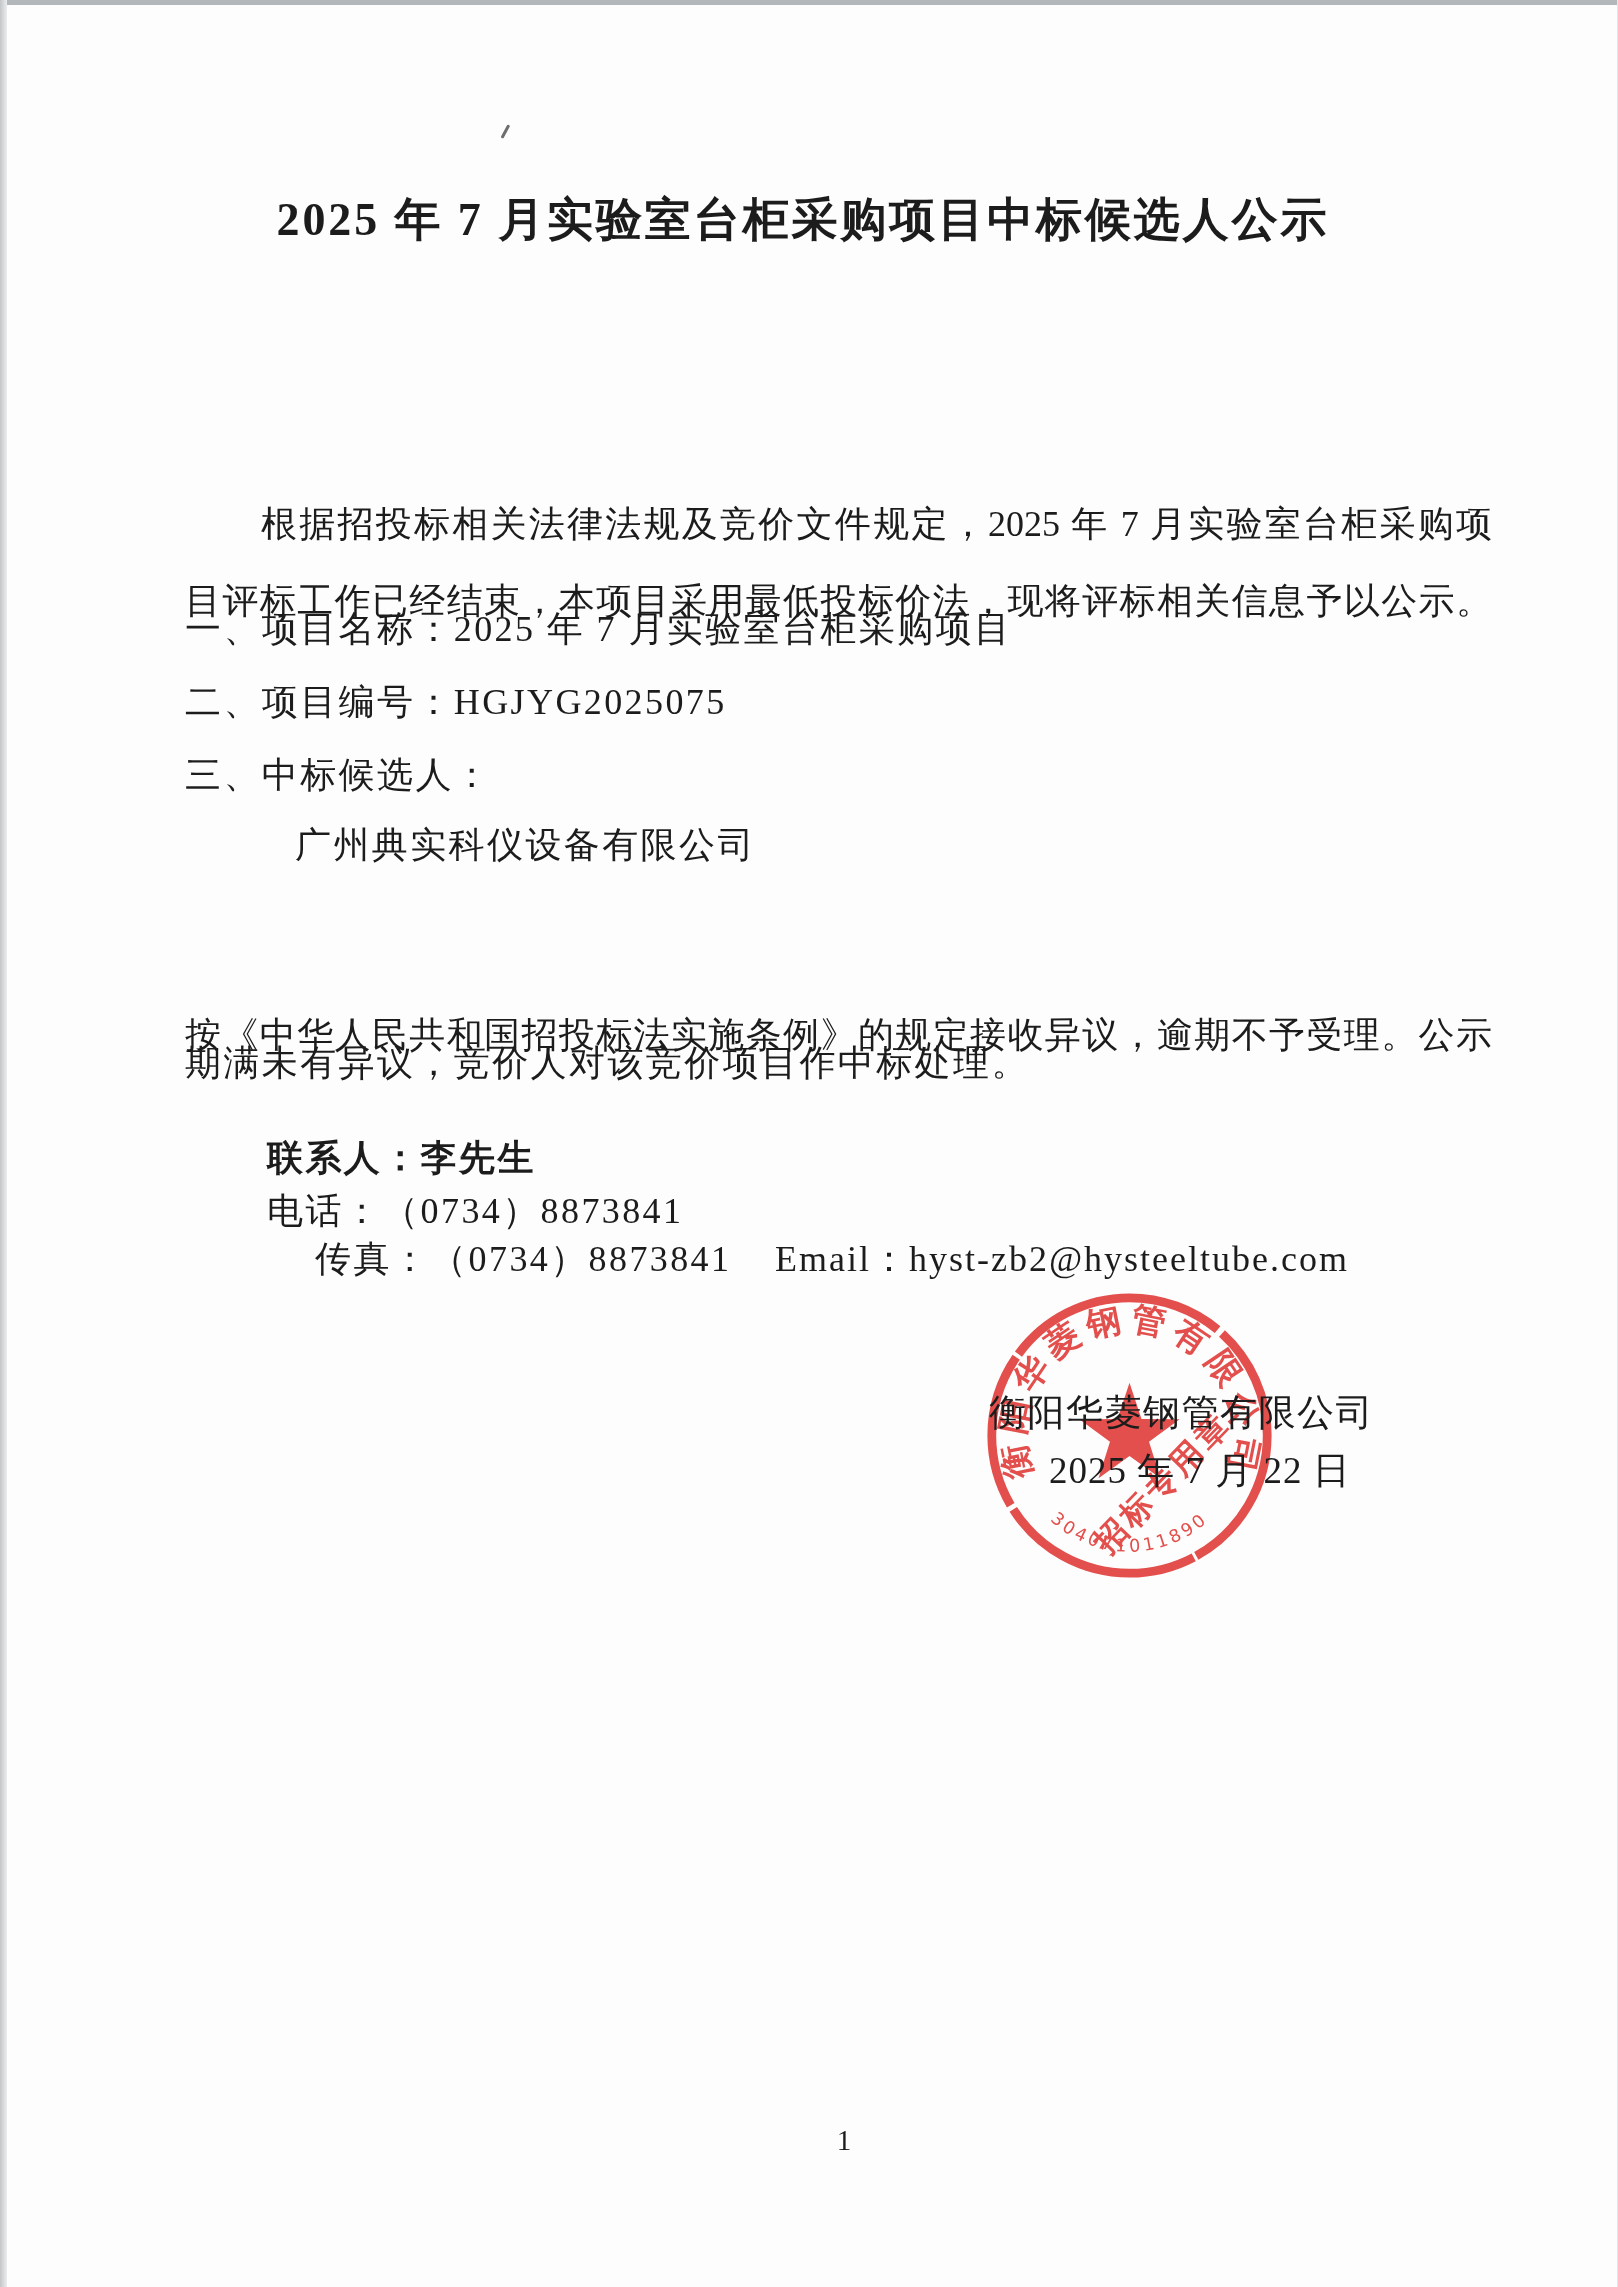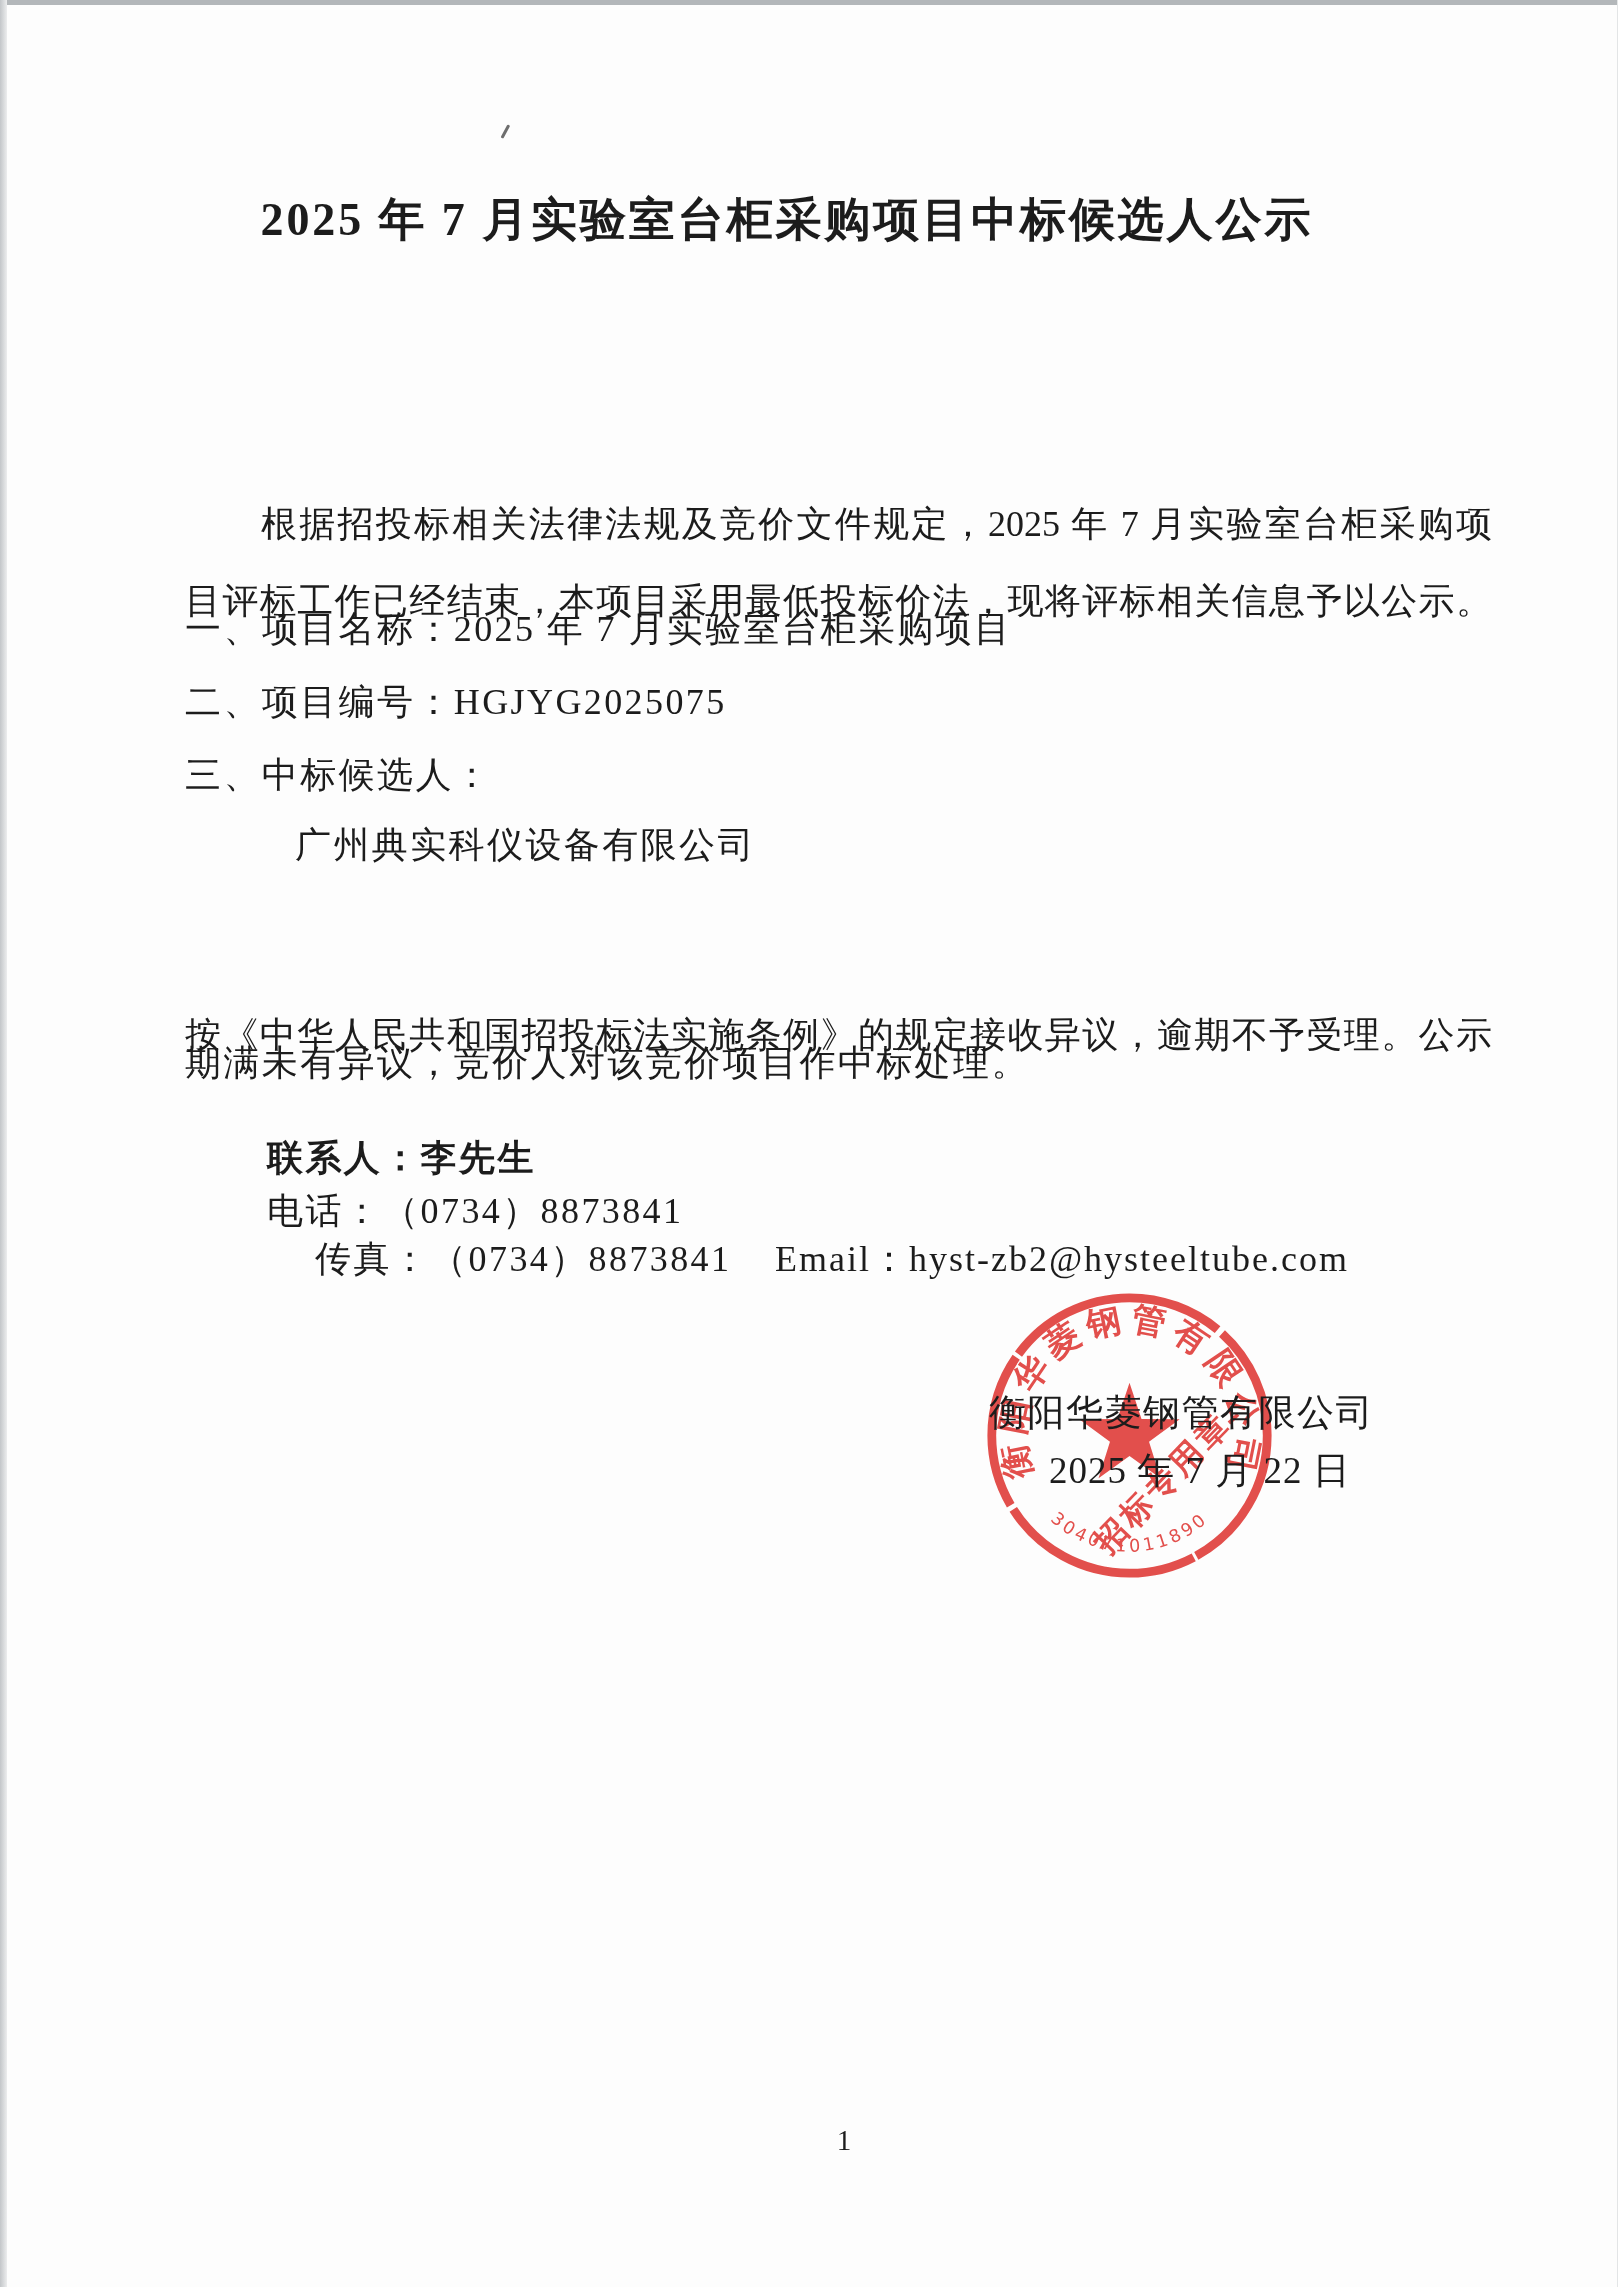--- a/index.html
+++ b/index.html
@@ -8,21 +8,21 @@
     font-family:"Liberation Serif","DejaVu Serif",serif;color:#1c1c1c;
     overflow:hidden;
   }
   .edge-top{position:absolute;top:0;left:0;width:1619px;height:4.9px;background:#b3b7ba;}
   .edge-left{position:absolute;top:0;left:0;width:6.8px;height:2288px;background:linear-gradient(to right,#c3c6c9,#ecedee);}
   .edge-right{position:absolute;top:0;right:0;width:2px;height:2288px;background:#e3e5e6;}
   .tick{position:absolute;top:124px;left:504px;width:2.9px;height:14.6px;background:#4a4a4a;transform:rotate(28deg);border-radius:2px;opacity:.8;}
 
   .title{
     position:absolute;top:189px;left:0;width:1574px;text-align:center;
-    font-size:46px;font-weight:bold;letter-spacing:2.9px;white-space:nowrap;
+    font-size:46px;font-weight:bold;letter-spacing:2.9px;white-space:nowrap;padding-left:16px;
   }
   .line{position:absolute;font-size:36px;letter-spacing:2.4px;white-space:nowrap;}
   .just{text-align:justify;text-align-last:justify;white-space:normal;letter-spacing:normal;margin-top:46px;}
   .l0{top:454px;left:261px;width:1231px;}
   .l1{top:531px;left:185px;width:1307px;}
   .l2{top:605px;left:185px;}
   .l3{top:678px;left:185px;}
   .l4{top:751px;left:185px;}
   .l5{top:821px;left:295px;}
   .l6{top:892px;left:295px;width:1198px;}

